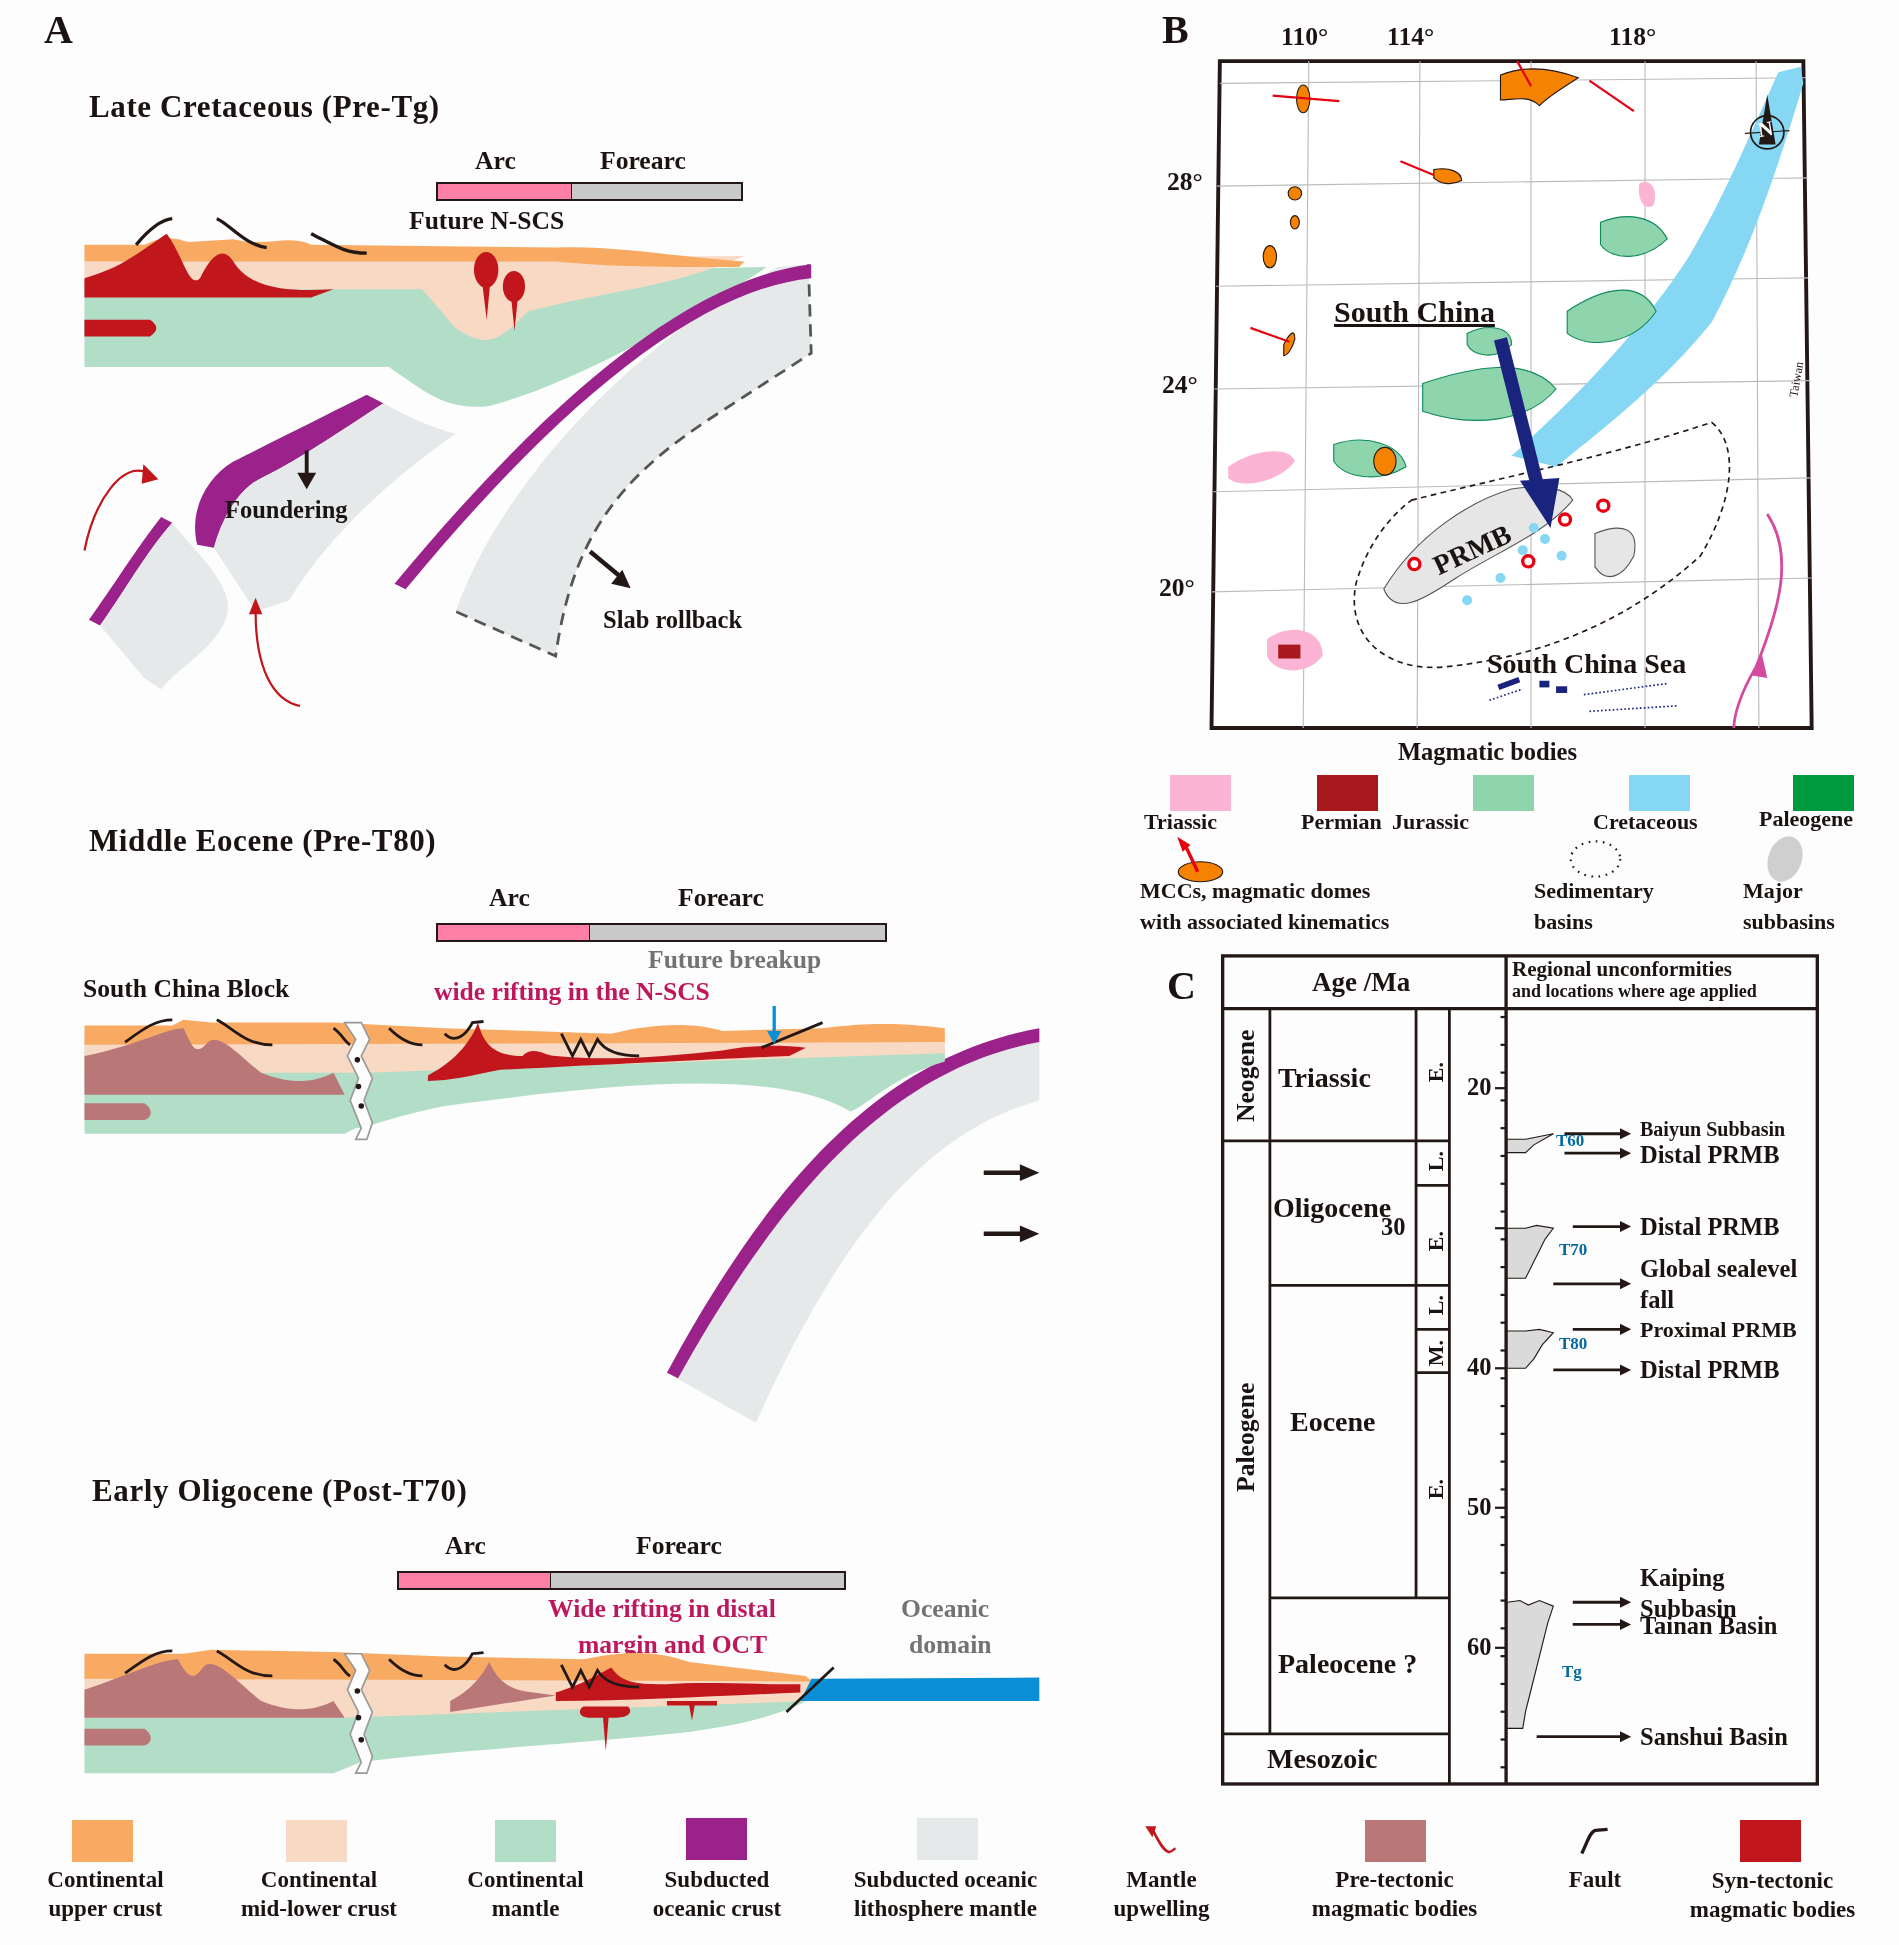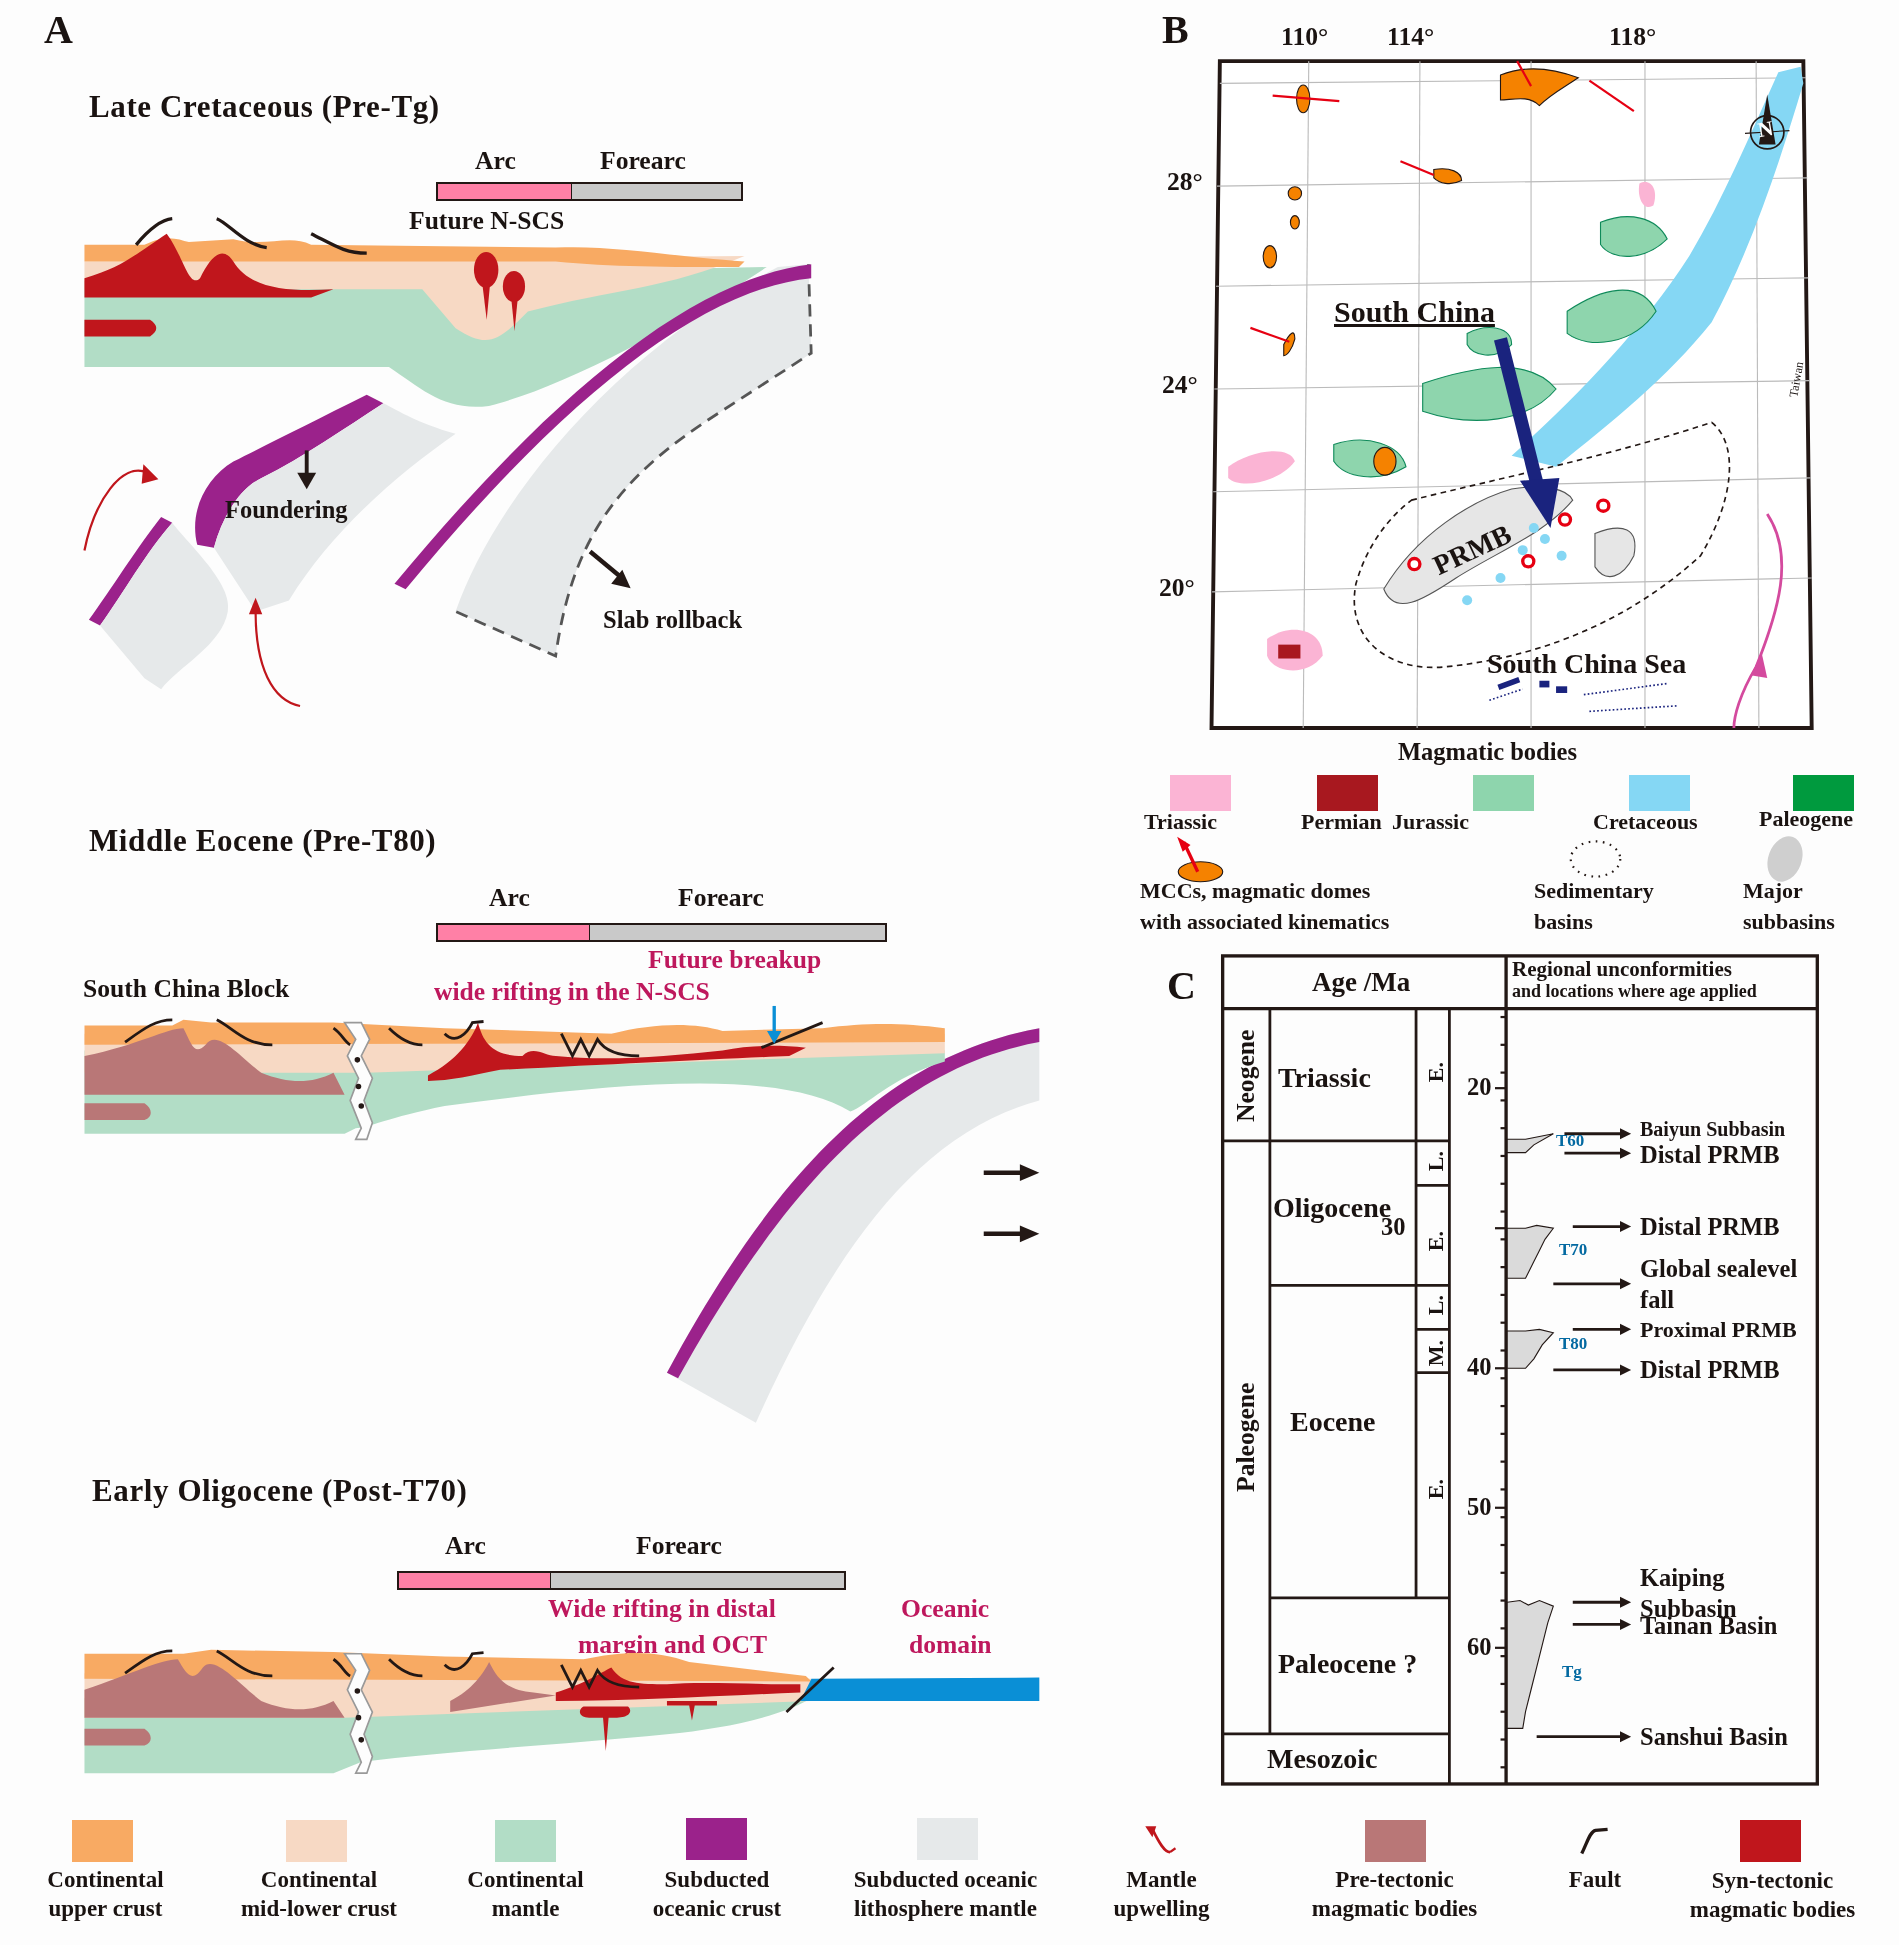--- a/index.html
+++ b/index.html
@@ -3,21 +3,21 @@
 <meta charset="utf-8">
 <style>
   html,body{margin:0;padding:0;background:#fdfdfd;}
   body{width:1899px;height:1946px;position:relative;overflow:hidden;font-family:"Liberation Serif","DejaVu Serif",serif;color:#1a1311;}
   .abs{position:absolute;}
   .panel-letter{font-size:40px;font-weight:bold;}
   .stage-title{font-size:31px;font-weight:bold;letter-spacing:0.6px;}
   .lbl{font-size:25.6px;font-weight:bold;}
   .lbl-sm{font-size:22px;font-weight:bold;}
   .red{color:#be185d;}
-  .blue{color:#be185d;}
+  .blue{color:#737373;}
   .arcbar{position:absolute;height:14.5px;border:2.2px solid #231815;display:flex;}
   .arcbar .arc{background:#ff80a6;border-right:1.7px solid #231815;}
   .arcbar .fore{background:#c9c9c9;flex:1;}
   svg{position:absolute;overflow:visible;}
   .legend-item{position:absolute;text-align:center;font-size:23px;font-weight:bold;line-height:29px;}
   .swatch{position:absolute;}
   .vtext{writing-mode:vertical-rl;transform:rotate(180deg);font-weight:bold;}
   .tick-lbl{position:absolute;font-size:24.5px;font-weight:bold;}
   .ev-lbl{position:absolute;font-size:24.5px;font-weight:bold;white-space:nowrap;}
   .t-lbl{position:absolute;font-size:17px;font-weight:bold;color:#0369a1;}

